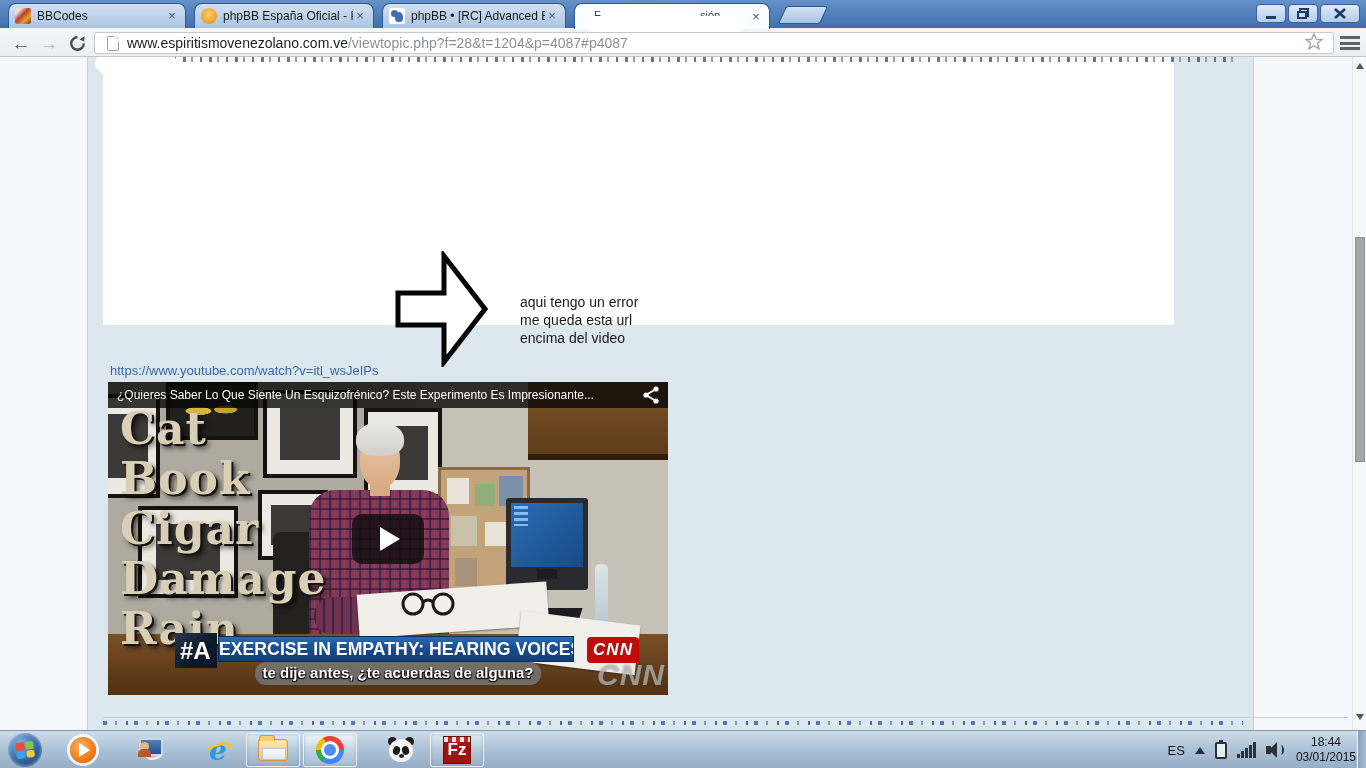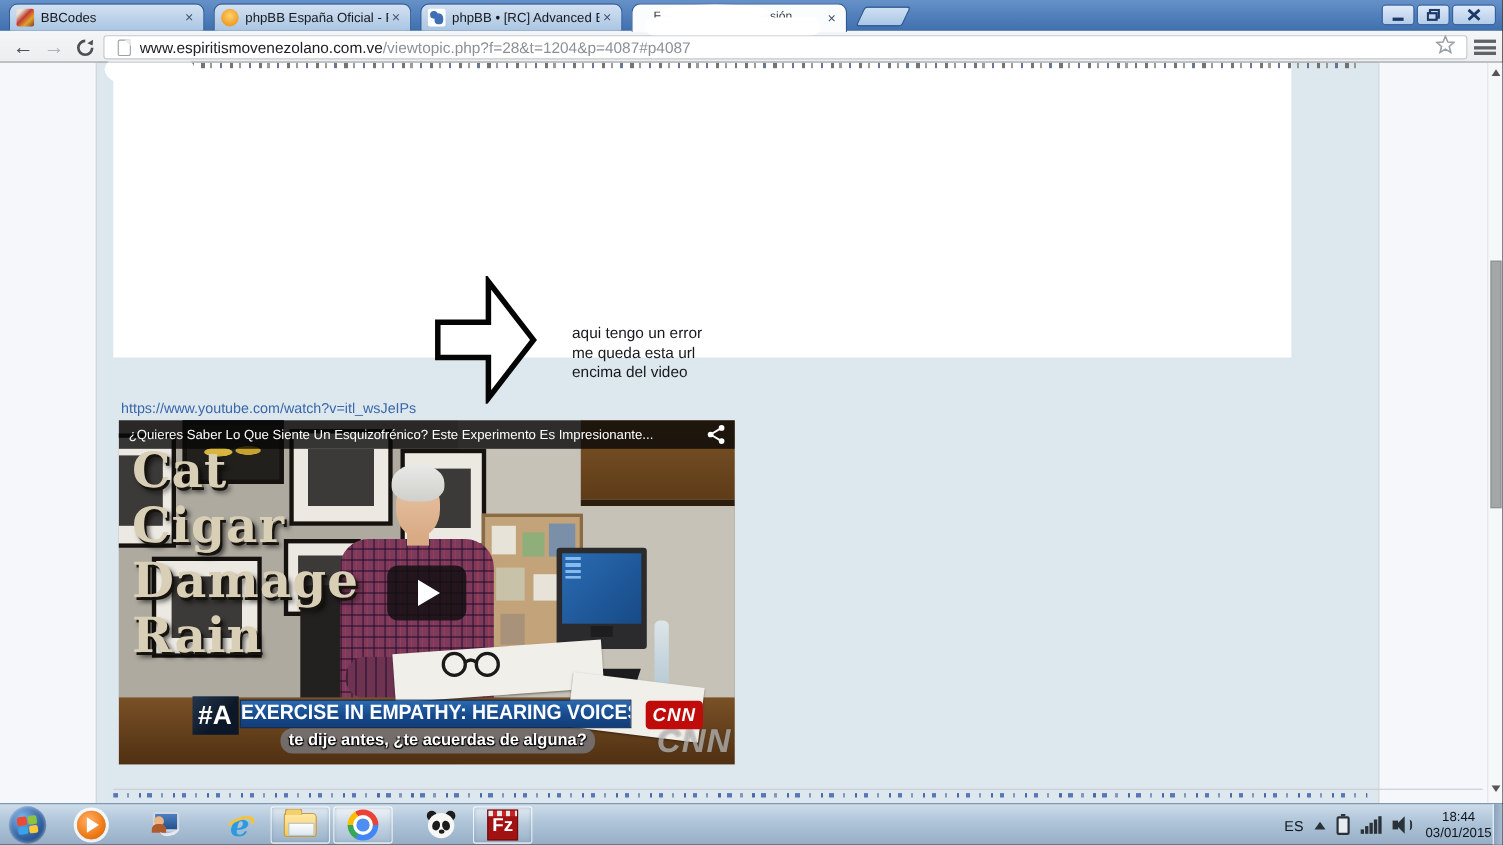--- a/index.html
+++ b/index.html
@@ -1,18 +1,18 @@
 <!DOCTYPE html>
 <html><head>
 <meta charset="utf-8">
 <style>
   html,body{margin:0;padding:0;background:#000;}
   *{box-sizing:border-box;}
   .screen{position:relative;width:1366px;height:768px;overflow:hidden;
-    font-family:"Liberation Sans", sans-serif;background:#737373;}
+    font-family:"Liberation Sans", sans-serif;background:#14b8a6;}
 
   
   .tabstrip{position:absolute;left:0;top:0;width:1366px;height:28px;
     background:linear-gradient(#6691c8,#3f6fae);}
   .tab{position:absolute;top:3px;height:25px;border-radius:8px 8px 0 0;
     border:1px solid #2e5a93;border-bottom:none;
     background:linear-gradient(#d3e1f2,#aac5e2);
     display:flex;align-items:center;padding:0 6px;font-size:12px;color:#15181c;}
   .tab .favicon{width:16px;height:16px;margin-right:6px;flex:0 0 16px;}
   .tab .tab-title{flex:1;white-space:nowrap;overflow:hidden;}
@@ -358,20 +358,21 @@
         <div class="desk"></div>
         <div class="paper" style="left:250px;top:206px;width:190px;height:44px;transform:rotate(-4deg);"></div>
         <div class="paper" style="left:410px;top:236px;width:120px;height:50px;transform:rotate(7deg);"></div>
         <svg class="glasses" width="62" height="24" viewBox="0 0 62 24">
           <circle cx="13" cy="12" r="10" fill="none" stroke="#1a1a1a" stroke-width="3"></circle>
           <circle cx="43" cy="12" r="10" fill="none" stroke="#1a1a1a" stroke-width="3"></circle>
           <path d="M23 10 Q28 6 33 10" fill="none" stroke="#1a1a1a" stroke-width="3"></path>
         </svg>
         <div class="big-words">
           <div>Cat</div>
+          <div>Book</div>
           <div>Cigar</div>
           <div>Damage</div>
           <div>Rain</div>
         </div>
       </div>
 
       <div class="vid-titlebar">
         <span class="vid-title">¿Quieres Saber Lo Que Siente Un Esquizofrénico? Este Experimento Es Impresionante...</span>
         <svg class="share-icon" width="20" height="20" viewBox="0 0 20 20">
           <circle cx="15" cy="4" r="2.6" fill="#fff"></circle>

